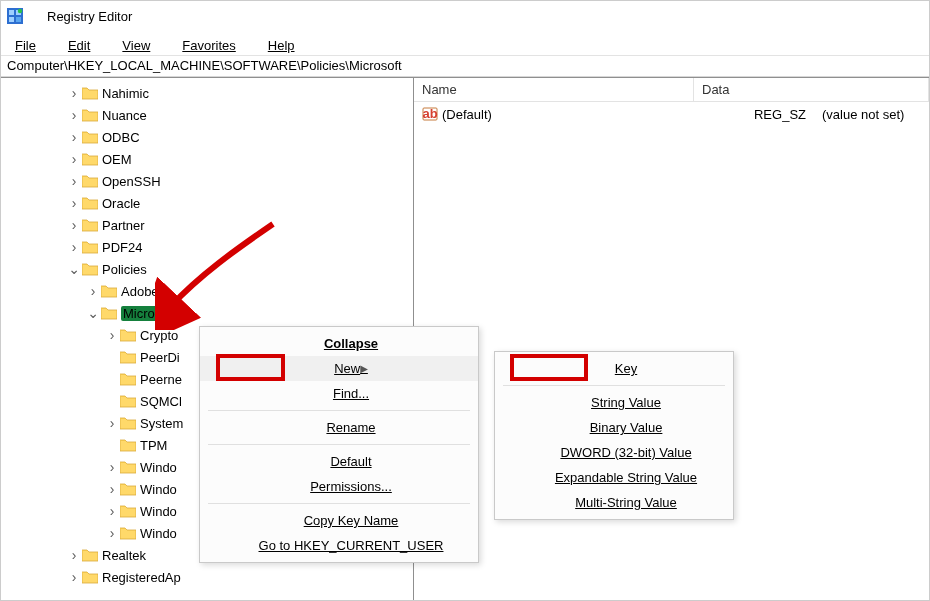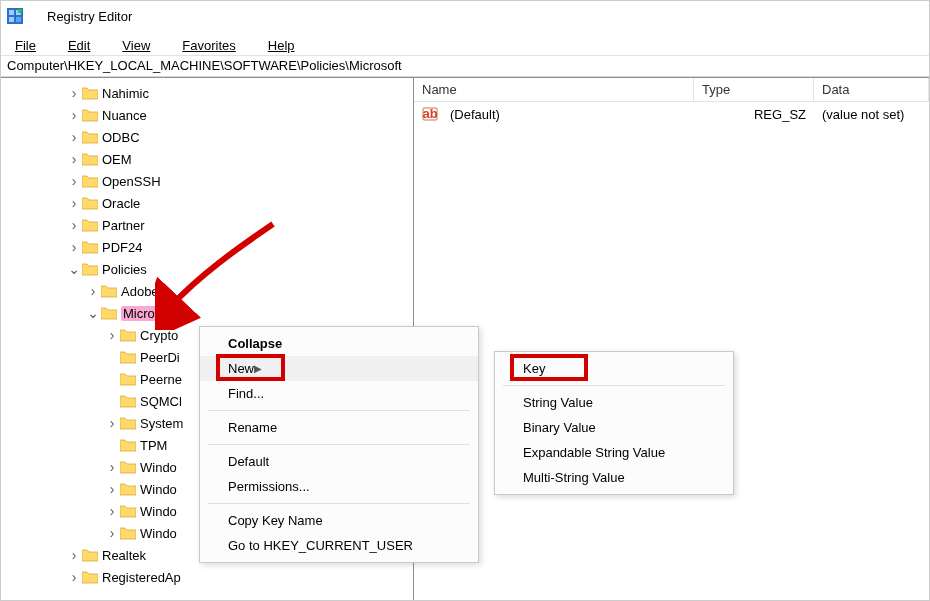--- a/index.html
+++ b/index.html
@@ -18,32 +18,32 @@
   .main { flex:1; display:flex; min-height:0; border-top: 1px solid #8f8f8f; }
   .tree { width: 413px; border-right: 1px solid #8f8f8f; overflow: hidden; position:relative; background:#fff; padding-top:4px; }
   .values { flex:1; display:flex; flex-direction:column; }
   .values .header { display:flex; border-bottom: 1px solid #e3e3e3; }
   .values .header .col { padding: 4px 8px; border-right: 1px solid #e3e3e3; color:#333; }
   .col.name { width: 280px; }
   .col.type { width: 120px; }
   .col.data { flex:1; border-right:none; }
   .values .row { display:flex; align-items:center; }
   .row .cell { padding: 4px 8px; }
-  .cell.name { width: 280px; display:flex; align-items:center; gap:12px; }
+  .cell.name { width: 280px; display:flex; align-items:center; gap:4px; }
   .cell.type { width: 120px; text-align: right; }
   .cell.data { flex:1; }
   
   .node { display:flex; align-items:center; height:22px; }
   .tw { width:16px; text-align:center; color:#5d5d5d; font-size:11px; user-select:none; }
   .folder { width:16px; height:14px; margin-right:4px; flex:none; }
   .label { white-space:nowrap; }
-  .sel .label { background:#f9a8d4; padding:0 2px; border-radius:2px; }
+  .sel .label { background:#15803d; padding:0 2px; border-radius:2px; }
   
   .ctxmenu { position:absolute; background:#fcfcfc; border:1px solid #c9c9c9; box-shadow: 2px 2px 6px rgba(0,0,0,.15); padding:4px 0; min-width:280px; z-index:10; }
-  .ctxmenu .item { padding:5px 4px 5px 28px; position:relative; display:flex; justify-content:flex-start; align-items:center; }
+  .ctxmenu .item { padding:5px 4px 5px 28px; position:relative; display:flex; justify-content:center; align-items:center;text-decoration:underline; }
   .ctxmenu .item.hover { background:#f0f0f0; }
   .ctxmenu .sep { height:1px; background:#e0e0e0; margin:4px 8px; }
   .ctxmenu .arrow { color:#555; font-size:10px; }
   .bold { font-weight:600; }
   
   .submenu { min-width:240px; }
   
   .hl { position:absolute; border:4px solid #d30000; pointer-events:none; z-index:20; }
   
   .arrow-ann { position:absolute; z-index:15; pointer-events:none; }
@@ -260,21 +260,20 @@
           <svg class="folder" viewBox="0 0 16 14">
             <path d="M0 2 L5 2 L7 4 L16 4 L16 13 L0 13 Z" fill="#ffd96a" stroke="#d9a93a" stroke-width="0.8"></path>
             <path d="M0 2 L5 2 L6 3 L0 3 Z" fill="#f0c44c"></path>
           </svg>
           <span class="label">RegisteredAp</span>
         </div>
       </div>
     <div class="values">
       <div class="header">
         <div class="col name">Name</div>
-        <div class="col type">Type</div>
         <div class="col data">Data</div>
       </div>
       <div id="valrows">
           <div class="row">
             <div class="cell name">
               <svg width="16" height="16" viewBox="0 0 16 16">
                 <rect x="1" y="2" width="14" height="12" rx="1" fill="#fff" stroke="#c67a3c"></rect>
                 <text x="8" y="12" text-anchor="middle" font-size="9" fill="#d6402f" font-weight="bold">ab</text>
               </svg>
               <span>(Default)</span>
@@ -324,20 +323,23 @@
       <span>Key</span>
     </div>
     <div class="sep"></div>
     <div class="item">
       <span>String Value</span>
     </div>
     <div class="item">
       <span>Binary Value</span>
     </div>
     <div class="item">
+      <span>DWORD (32-bit) Value</span>
+    </div>
+    <div class="item">
       <span>Expandable String Value</span>
     </div>
     <div class="item">
       <span>Multi-String Value</span>
     </div>
   </div>
 
 <div class="hl" style="left:216px; top:354px; width:69px; height:27px;"></div>
 <div class="hl" style="left:510px; top:354px; width:78px; height:27px;"></div>
 

